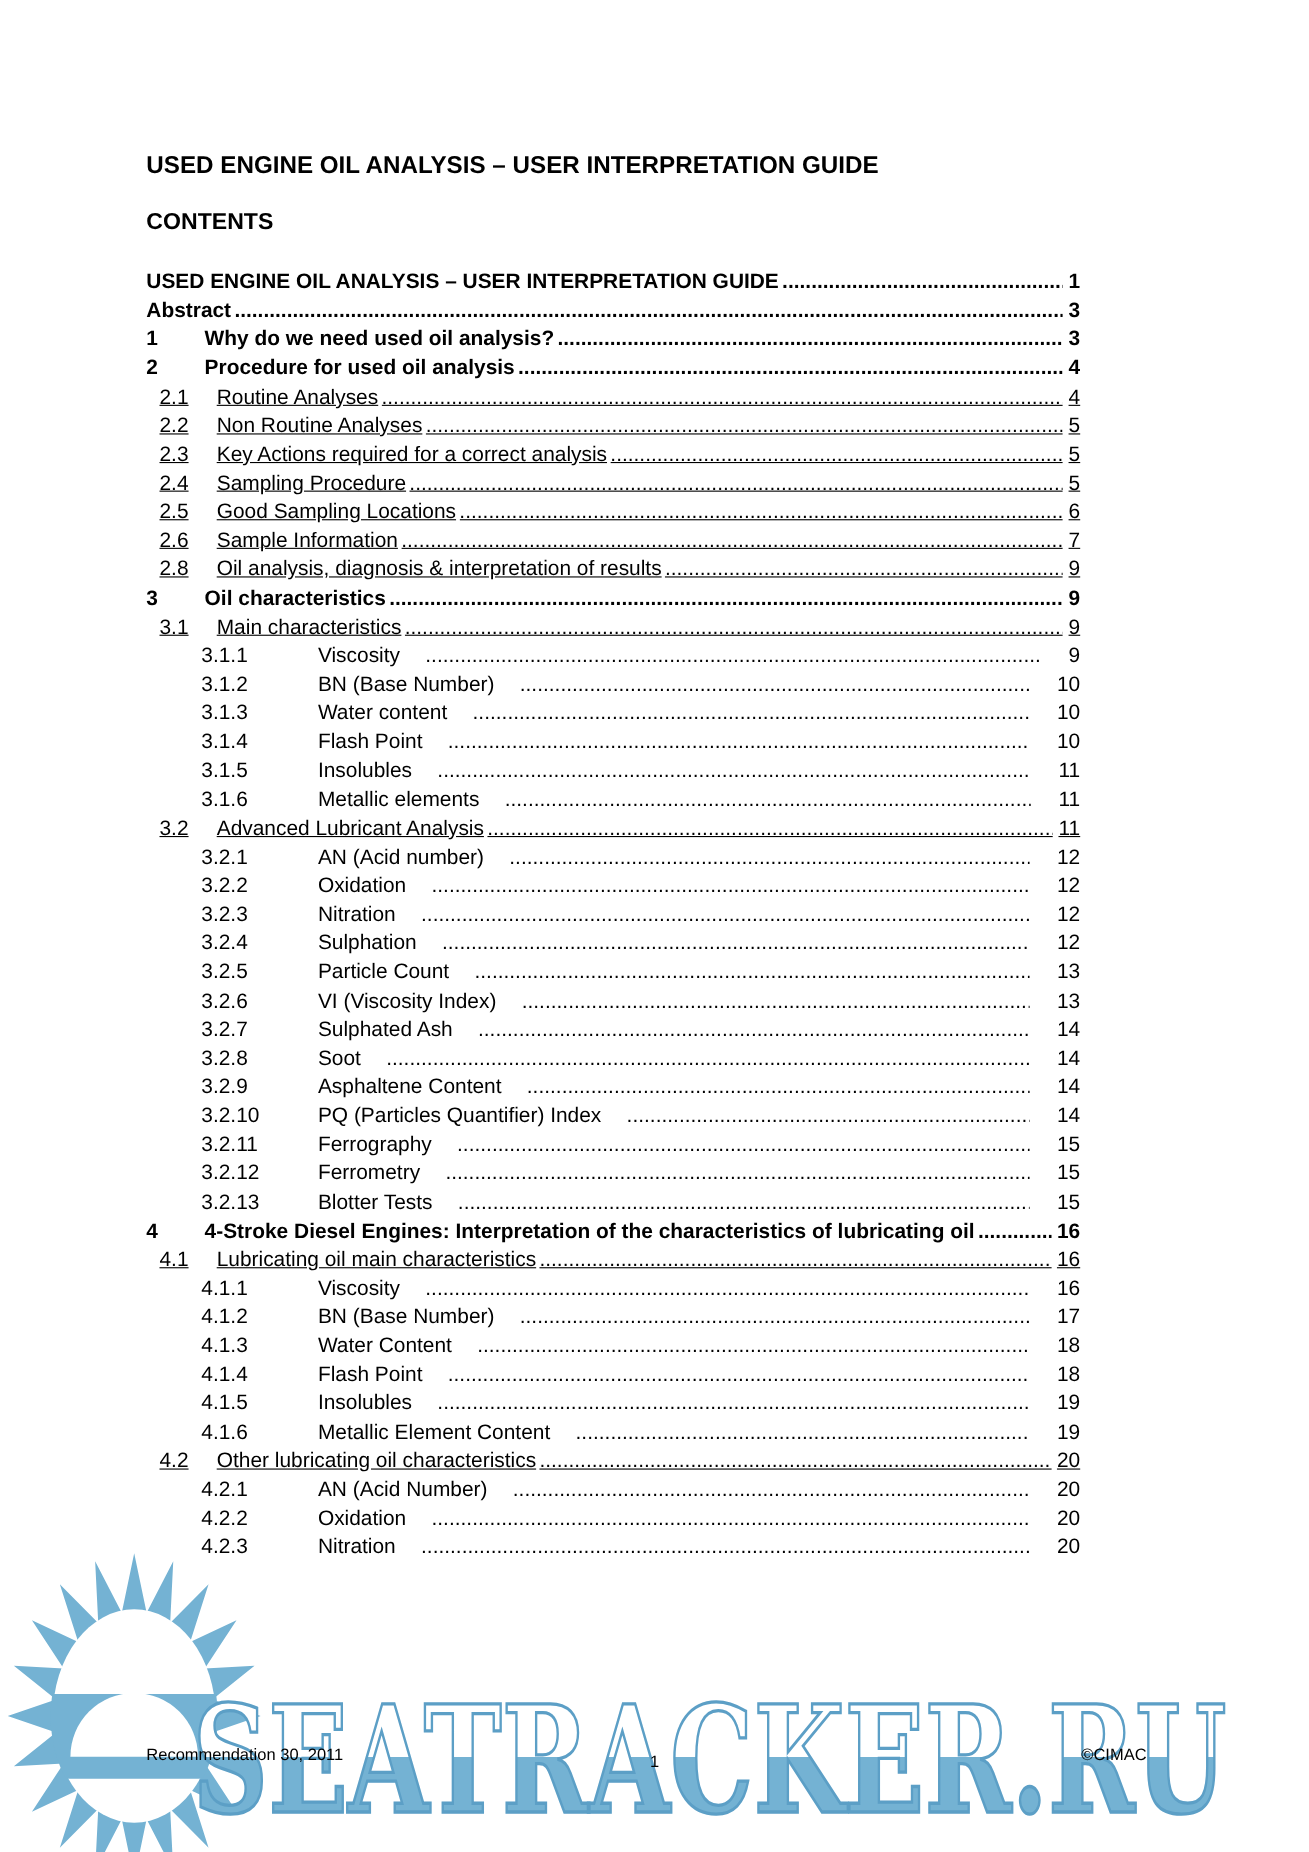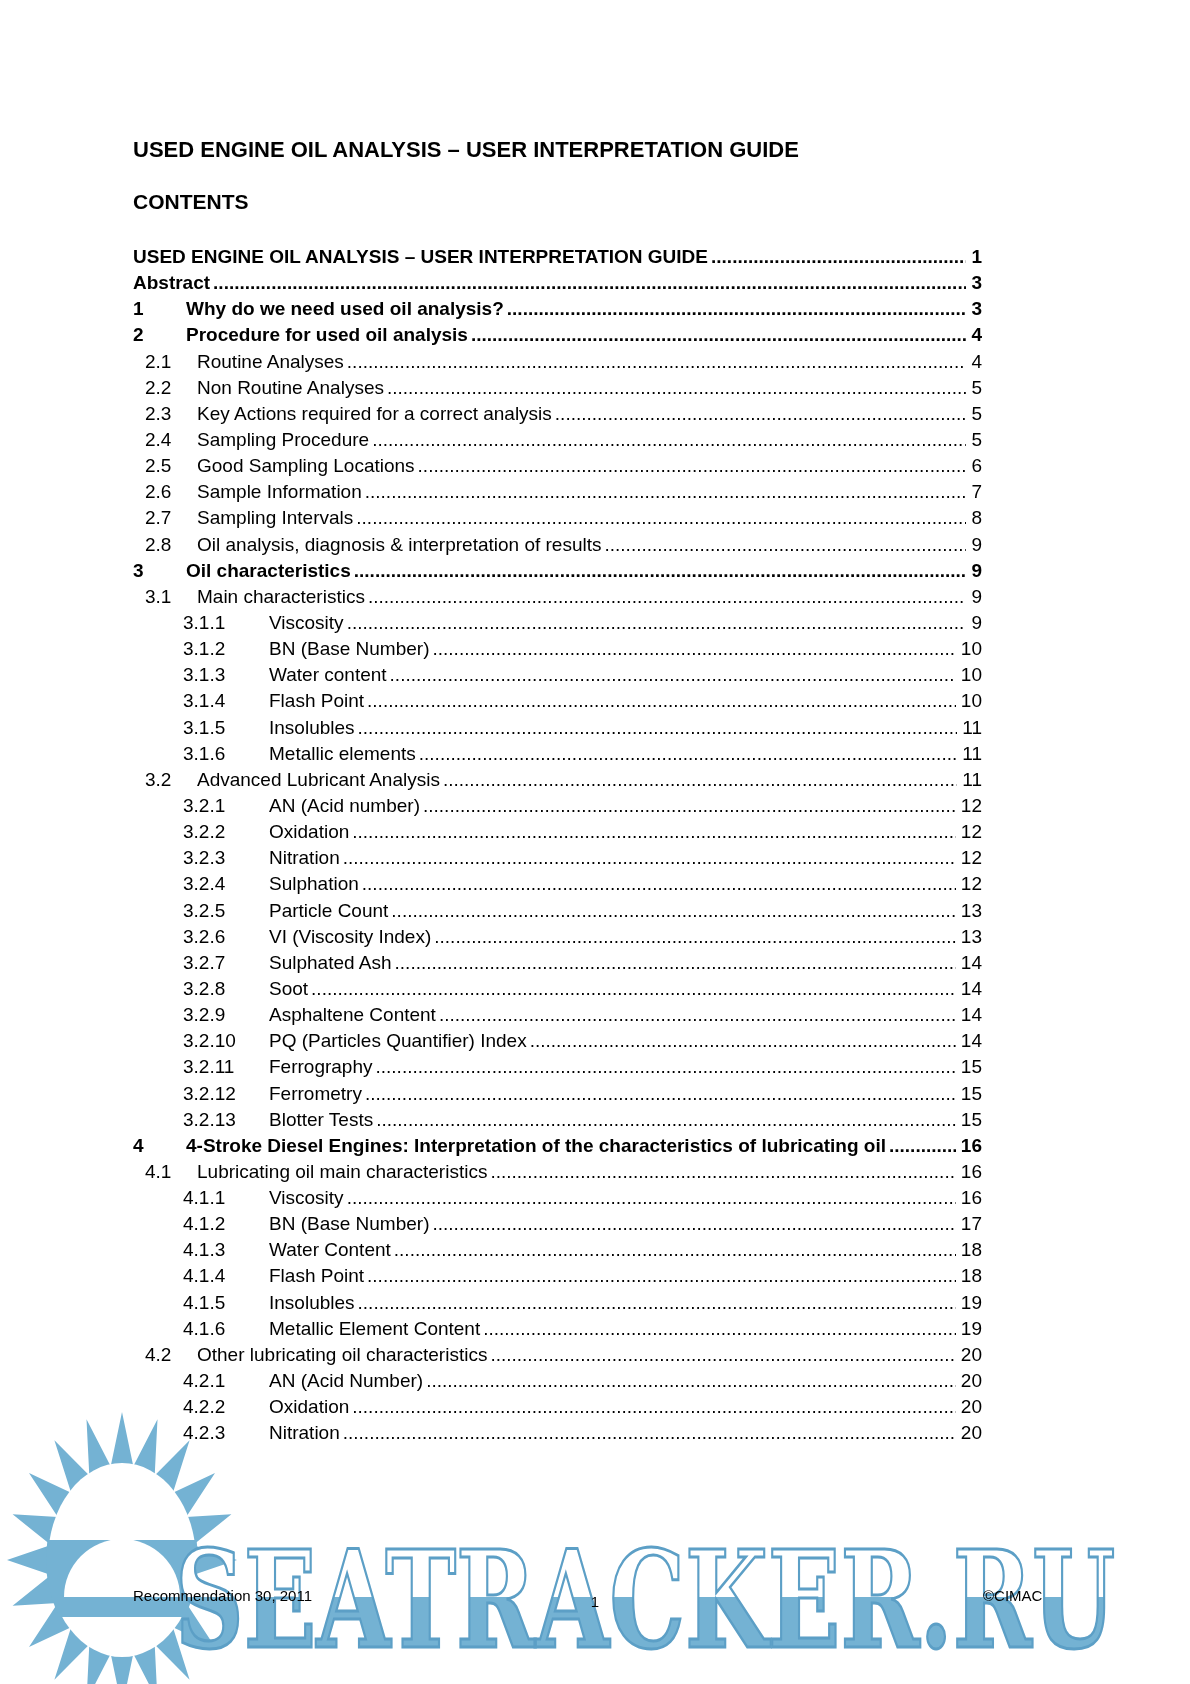--- a/index.html
+++ b/index.html
@@ -18,22 +18,22 @@
   }
   .toc { position:absolute; left:133px; top:244px; width:849px; z-index:2; }
   .toc-row {
     display:flex; align-items:baseline;
     height:26.15px; line-height:26.15px;
     font-size:19px; white-space:nowrap;
   }
   .toc-row.bold { font-weight:bold; }
   .toc-row .num   { flex:0 0 auto; }
   .toc-row.lvl0 { padding-left:0; }    .toc-row.lvl0 .num { width:53px; }
-  .toc-row.lvl1 { padding-left:12px; } .toc-row.lvl1 .num { width:52px; }
-  .toc-row.lvl2 { padding-left:50px; } .toc-row.lvl2 .num { width:86px; }
+  .toc-row.lvl1 { padding-left:12px;text-decoration:underline; } .toc-row.lvl1 .num { width:52px; }
+  .toc-row.lvl2 { padding-left:50px;gap:20px; } .toc-row.lvl2 .num { width:86px; }
   .toc-row .num.empty { width:0; }
   .toc-row .label  { flex:0 1 auto; }
   .toc-row .leader { flex:1 1 auto; overflow:hidden; margin-left:3px; margin-right:3px; }
   .toc-row .leader::after {
     content:"................................................................................................................................................................................................................";
   }
   .toc-row .pageno { flex:0 0 auto; padding-left:2px; text-align:right; }
   .footer-left, .footer-right {
     position:absolute; top:1587px; font-size:15px; z-index:3;
   }
@@ -139,26 +139,20 @@
       <span class="leader"></span>
       <span class="pageno">6</span>
     </div>
       <div class="toc-row lvl1">
       <span class="num">2.6</span>
       <span class="label">Sample Information</span>
       <span class="leader"></span>
       <span class="pageno">7</span>
     </div>
       <div class="toc-row lvl1">
-      <span class="num">2.7</span>
-      <span class="label">Sampling Intervals</span>
-      <span class="leader"></span>
-      <span class="pageno">8</span>
-    </div>
-      <div class="toc-row lvl1">
       <span class="num">2.8</span>
       <span class="label">Oil analysis, diagnosis &amp; interpretation of results</span>
       <span class="leader"></span>
       <span class="pageno">9</span>
     </div>
       <div class="toc-row lvl0 bold">
       <span class="num">3</span>
       <span class="label">Oil characteristics</span>
       <span class="leader"></span>
       <span class="pageno">9</span>

